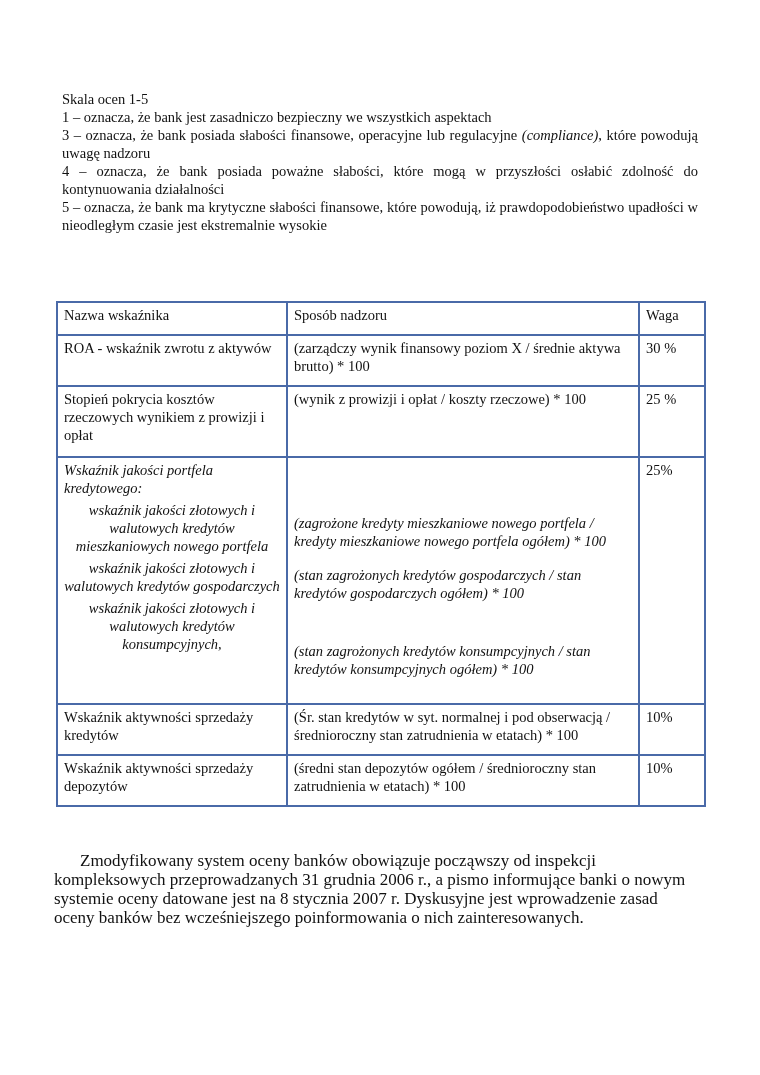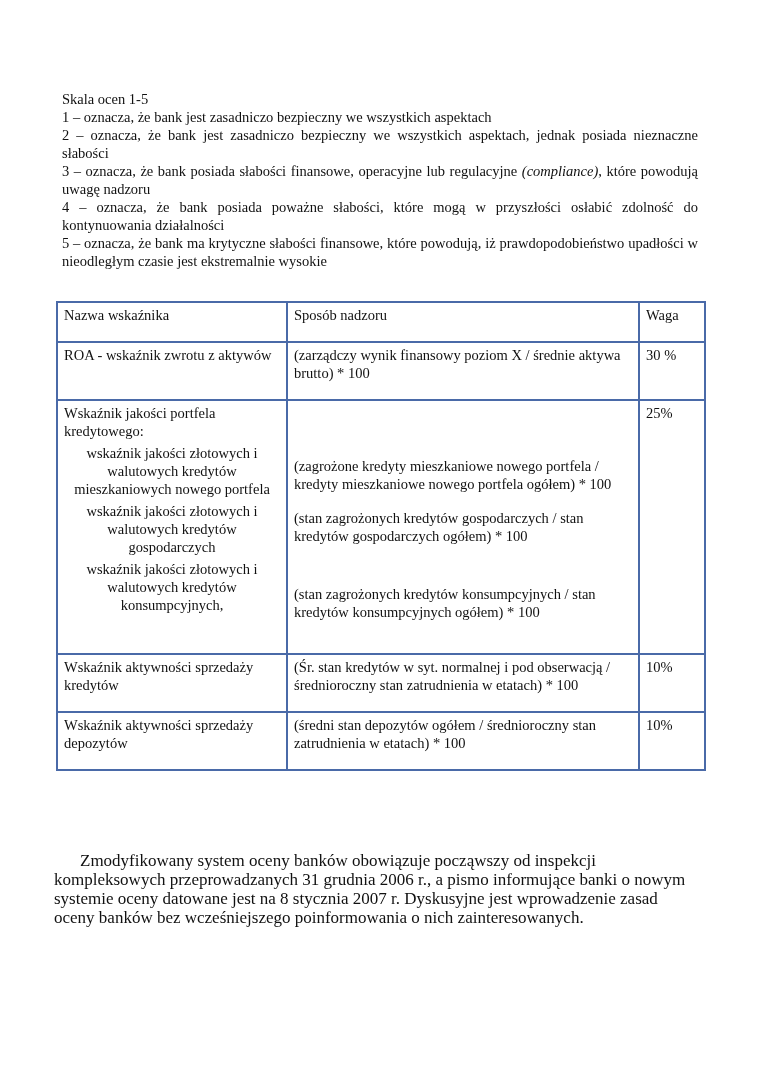--- a/index.html
+++ b/index.html
@@ -11,48 +11,47 @@
   .page { position: absolute; left: 0; top: 0; width: 760px; height: 1075px; }
   .scale { position: absolute; left: 62px; top: 90px; width: 636px; line-height: 18px; }
   .scale .line { text-align: justify; text-align-last: left; }
   .scale .title { margin-bottom: 0; }
   .tbl {
     position: absolute; left: 56px; top: 301px; width: 648px;
     border-collapse: collapse; table-layout: fixed;
   }
   .tbl td {
     border: 2px solid #4a6aa8; vertical-align: top;
-    padding: 3px 6px 11px 6px; line-height: 18px; font-size: 14.5px;
+    padding: 3px 6px 4px 6px; line-height: 18px; font-size: 14.5px;
   }
   .tbl col.c1 { width: 230px; }
   .tbl col.c2 { width: 352px; }
   .tbl col.c3 { width: 66px; }
   .tbl tr.hdr td { height: 24px; }
   .tbl tr.r1 td { height: 42px; border-radius: 20px; }
   .tbl tr.r2 td { height: 62px; }
   .tbl tr.r3 td { height: 238px; }
   .tbl tr.r4 td { height: 42px; }
   .tbl tr.r5 td { height: 42px; }
-  .sub { display: block; }
+  .sub { display: block; font-style: italic; }
   .sub-gap { margin-top: 4px; text-align: center; }
   .para {
     position: absolute; left: 54px; top: 851px; width: 640px;
     line-height: 19px; font-size: 17px;
   }
   .para .indent { display: inline-block; width: 26px; }
 </style>
 </head>
 <body>
 
 <div class="page">
 
   <div class="scale">
     <div class="line title">Skala ocen 1-5</div>
     <div class="line">1 – oznacza, że bank jest zasadniczo bezpieczny we wszystkich aspektach</div>
-    <div class="line">2 – oznacza, że bank jest zasadniczo bezpieczny we wszystkich aspektach, jednak posiada nieznaczne słabości</div>
     <div class="line"><span>3 – oznacza, że bank posiada słabości finansowe, operacyjne lub regulacyjne</span> <i>(compliance)</i><span>, które powodują uwagę nadzoru</span></div>
     <div class="line">4 – oznacza, że bank posiada poważne słabości, które mogą w przyszłości osłabić zdolność do kontynuowania działalności</div>
     <div class="line">5 – oznacza, że bank ma krytyczne słabości finansowe, które powodują, iż prawdopodobieństwo upadłości w nieodległym czasie jest ekstremalnie wysokie</div>
   </div>
 
   <table class="tbl">
     <colgroup>
         <col class="c1">
         <col class="c2">
         <col class="c3">
@@ -60,20 +59,25 @@
     <tbody>
         <tr class="hdr">
       <td>Nazwa wskaźnika</td>
       <td>Sposób nadzoru</td>
       <td>Waga</td>
     </tr>
     <tr class="r1">
       <td>ROA - wskaźnik zwrotu z aktywów</td>
       <td>(zarządczy wynik finansowy poziom X / średnie aktywa brutto) * 100</td>
       <td>30 %</td>
+    </tr>
+    <tr class="r2">
+      <td>Stopień pokrycia kosztów rzeczowych wynikiem z prowizji i opłat</td>
+      <td>(wynik z prowizji i opłat / koszty rzeczowe) * 100</td>
+      <td>25 %</td>
     </tr>
     <tr class="r3">
       <td>
         <span class="sub">Wskaźnik jakości portfela kredytowego:</span>
         <span class="sub sub-gap">wskaźnik jakości złotowych i walutowych kredytów mieszkaniowych nowego portfela</span>
         <span class="sub sub-gap">wskaźnik jakości złotowych i walutowych kredytów gospodarczych</span>
         <span class="sub sub-gap">wskaźnik jakości złotowych i walutowych kredytów konsumpcyjnych,</span>
       </td>
       <td>
         <span class="sub" style="margin-top:53px">(zagrożone kredyty mieszkaniowe nowego portfela / kredyty mieszkaniowe nowego portfela ogółem) * 100</span>

